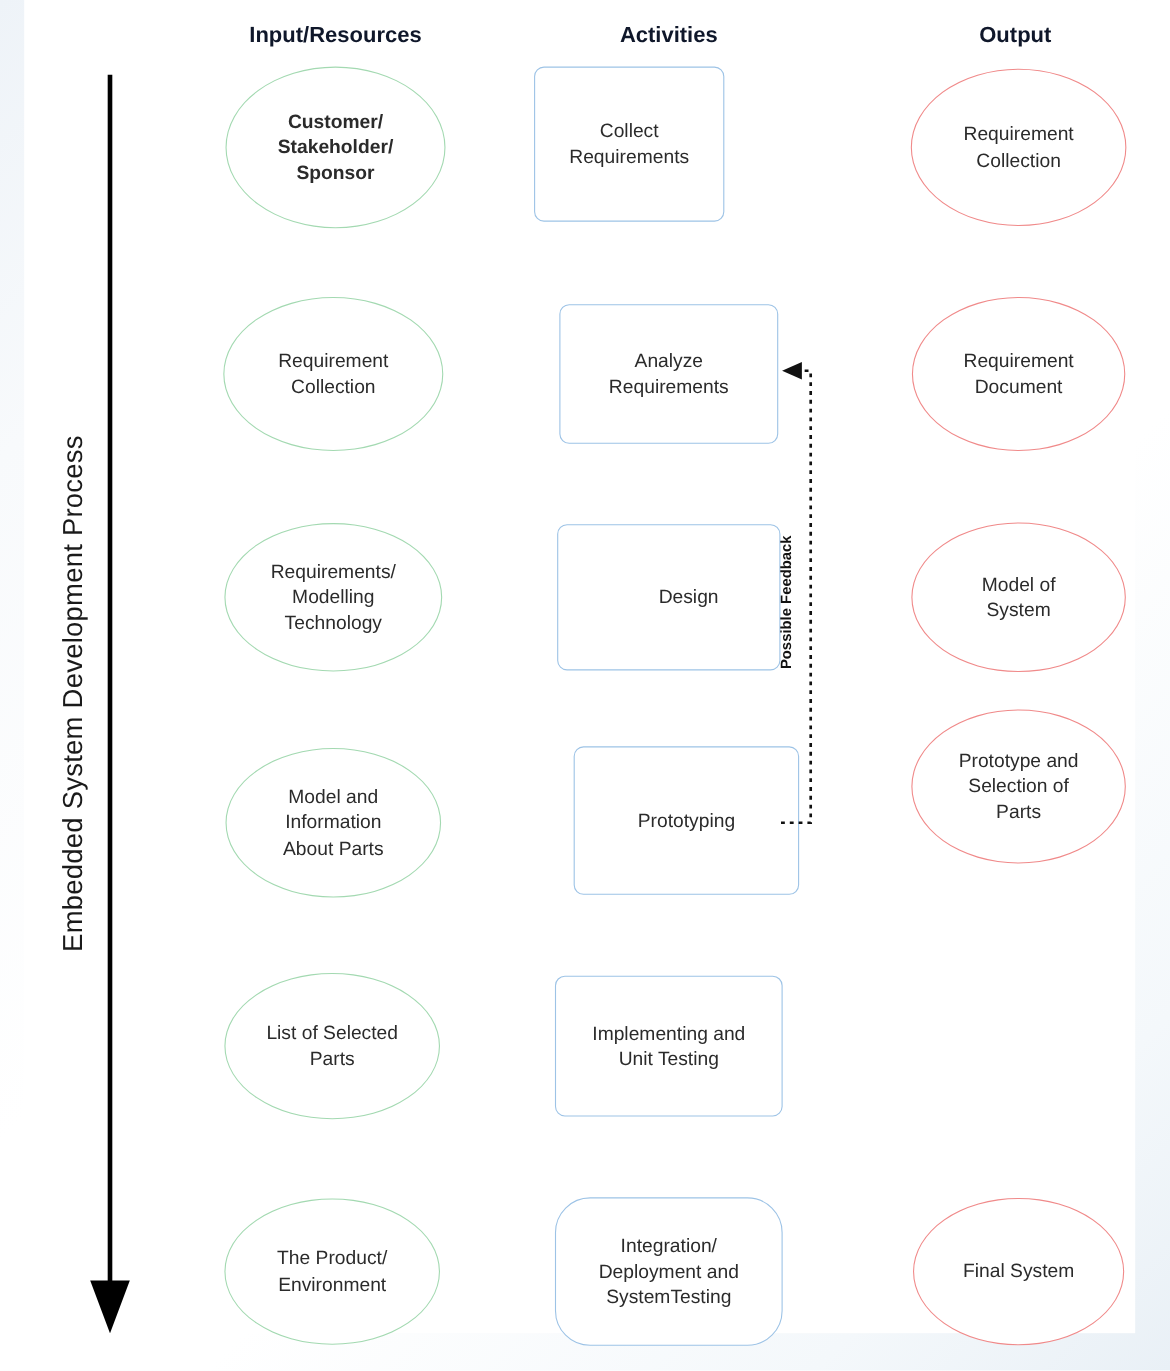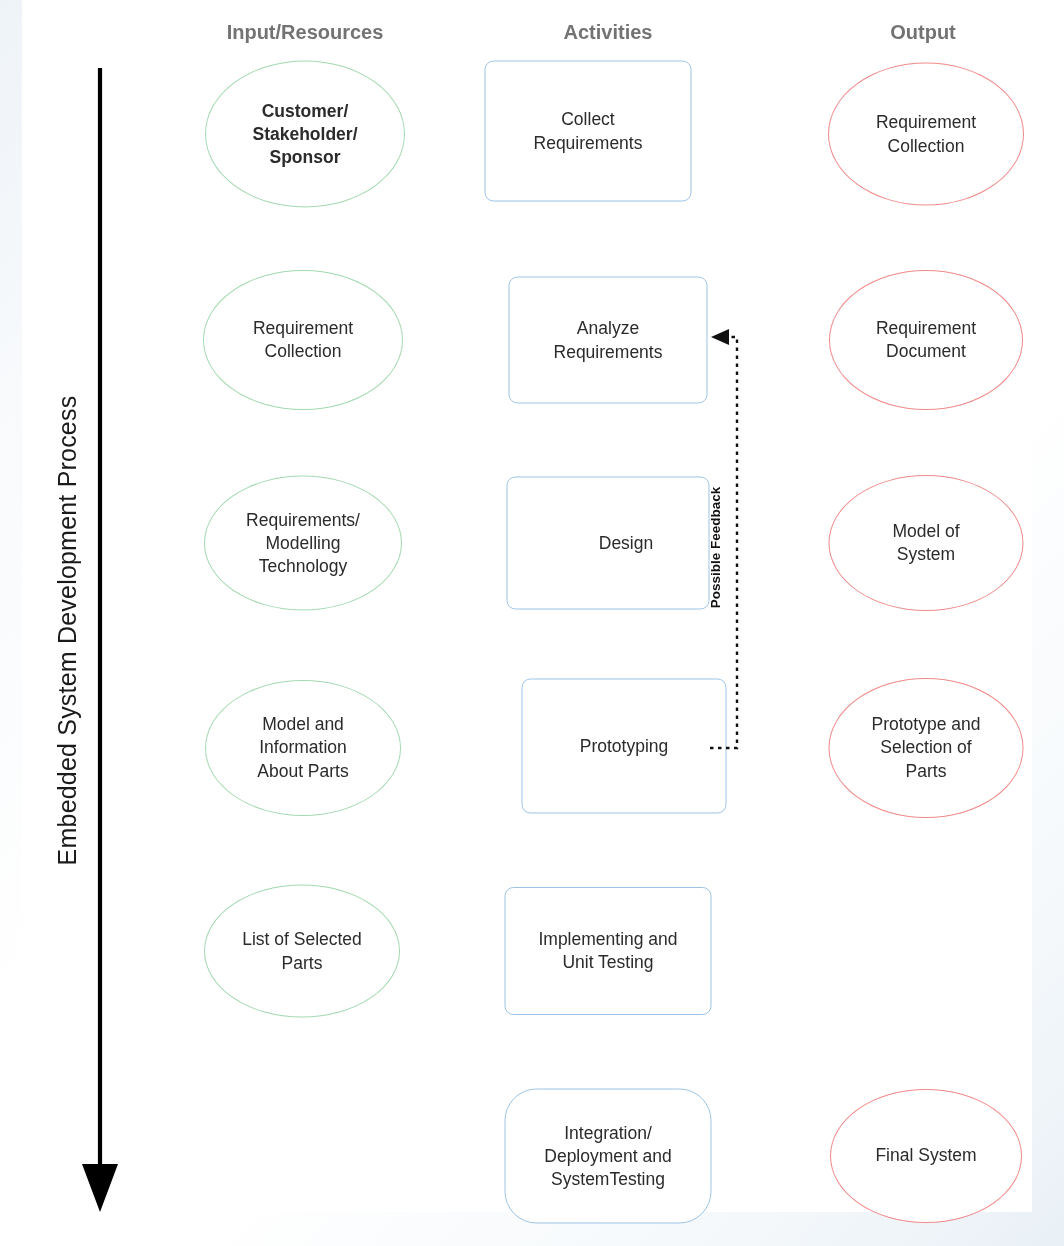--- a/index.html
+++ b/index.html
@@ -35,21 +35,21 @@
     letter-spacing:.2px;
     white-space:nowrap;
   }
   .axis-arrow{position:absolute;left:60px;top:60px;}
 
   
   .col-header{
     position:absolute;
     font-size:20px;
     font-weight:bold;
-    color:#737373;
+    color:#0f172a;
     text-align:center;
     white-space:nowrap;
     transform:translateX(-50%);
   }
 
   
   .node{
     position:absolute;
     box-sizing:border-box;
     display:flex;
@@ -108,21 +108,21 @@
   <div class="axis-label">Embedded System Development Process</div>
 
   <div class="col-header" style="left:305px;top:21px;">Input/Resources</div>
   <div class="col-header" style="left:608px;top:21px;">Activities</div>
   <div class="col-header" style="left:923px;top:21px;">Output</div>
 
   <div class="node input" style="left:305px;top:134px;width:200px;height:147px;font-weight:bold;">
     <span class="txt">Customer/
 Stakeholder/
 Sponsor</span></div>
-  <div class="node activity" style="left:588px;top:131px;width:207px;height:141px;">
+  <div class="node activity" style="left:572px;top:131px;width:173px;height:141px;">
     <span class="txt">Collect
 Requirements</span></div>
   <div class="node output" style="left:926px;top:134px;width:196px;height:143px;">
     <span class="txt">Requirement
 Collection</span></div>
 
   <div class="node input" style="left:303px;top:340px;width:200px;height:140px;">
     <span class="txt">Requirement
 Collection</span></div>
   <div class="node activity" style="left:608px;top:340px;width:199px;height:127px;">
@@ -141,32 +141,35 @@
   <div class="node output" style="left:926px;top:543px;width:195px;height:136px;">
     <span class="txt">Model of
 System</span></div>
 
   <div class="node input" style="left:303px;top:748px;width:196px;height:136px;">
     <span class="txt">Model and
 Information
 About Parts</span></div>
   <div class="node activity" style="left:624px;top:746px;width:205px;height:135px;">
     <span class="txt">Prototyping</span></div>
-  <div class="node output" style="left:926px;top:748px;width:195px;height:140px;">
+  <div class="node output" style="left:926px;top:715px;width:195px;height:140px;">
     <span class="txt">Prototype and
 Selection of
 Parts</span></div>
 
   <div class="node input" style="left:302px;top:951px;width:196px;height:133px;">
     <span class="txt">List of Selected
 Parts</span></div>
   <div class="node activity" style="left:608px;top:951px;width:207px;height:128px;text-align:center;">
     <span class="txt">Implementing and
 Unit Testing</span></div>
 
+  <div class="node input" style="left:302px;top:1156px;width:196px;height:133px;">
+    <span class="txt">The Product/
+Environment</span></div>
   <div class="node activity" style="left:608px;top:1156px;width:207px;height:135px;border-radius:32px;">
     <span class="txt">Integration/
 Deployment and
 SystemTesting</span></div>
   <div class="node output" style="left:926px;top:1156px;width:192px;height:134px;">
     <span class="txt">Final System</span></div>
 
   <svg class="feedback-svg" width="1064" height="1246" viewBox="0 0 1064 1246">
     <path d="M 710 748 L 737 748 L 737 337 L 726 337" fill="none" stroke="#111" stroke-width="2.4" stroke-dasharray="3.5 4.5" stroke-linecap="butt"></path>
     <polygon points="711,337 729,329 729,345" fill="#111"></polygon>

